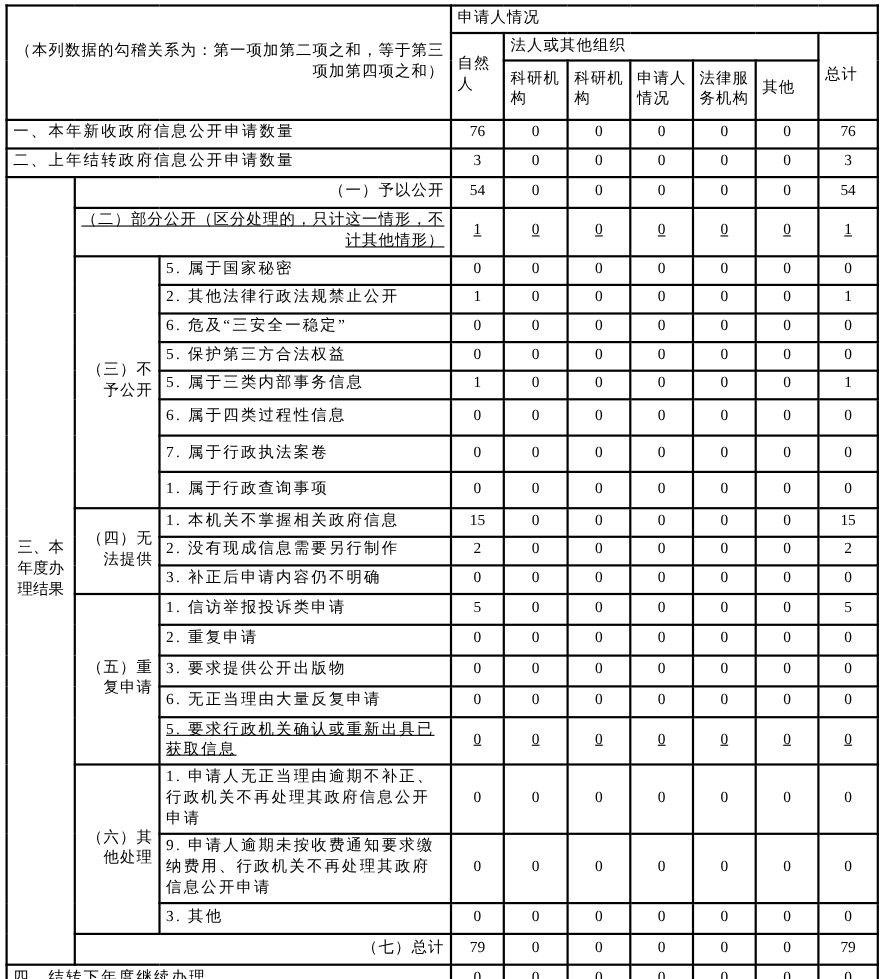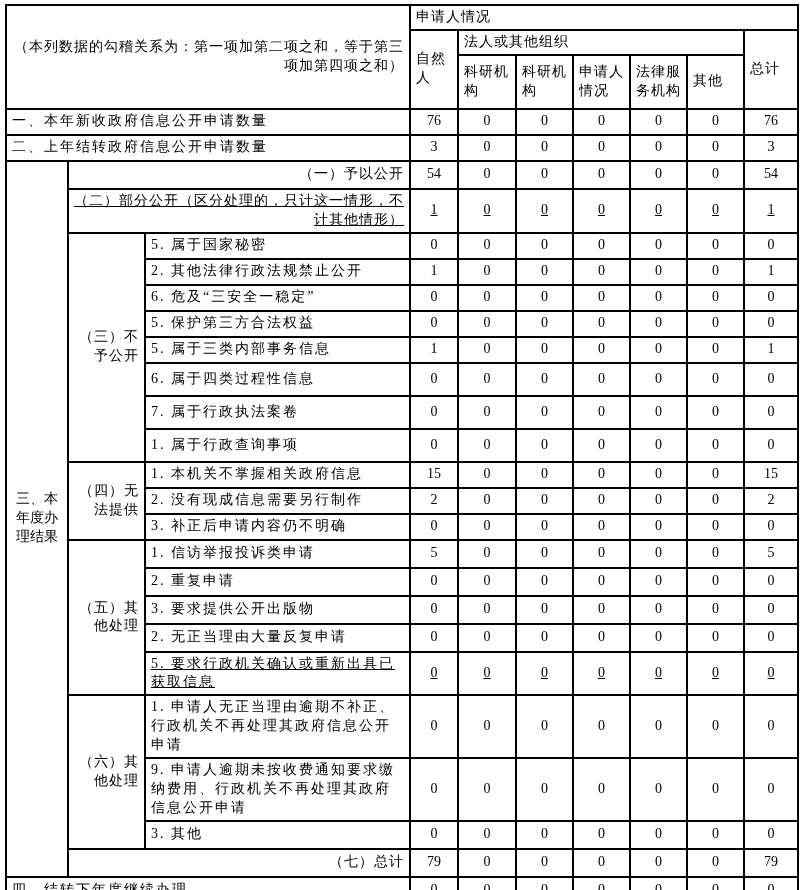--- a/index.html
+++ b/index.html
@@ -262,21 +262,21 @@
     <td class="v">0</td>
     <td class="v">0</td>
     <td class="v">0</td>
     <td class="v">0</td>
     <td class="v">0</td>
     <td class="v">0</td>
     <td class="v">0</td>
   </tr>
 
   <tr class="rh28">
-    <td class="glabel" rowspan="5">（五）其他处理</td>
+    <td class="glabel" rowspan="5">（五）重复申请</td>
     <td class="lbl">1. 信访举报投诉类申请</td>
     <td class="v">5</td>
     <td class="v">0</td>
     <td class="v">0</td>
     <td class="v">0</td>
     <td class="v">0</td>
     <td class="v">0</td>
     <td class="v">5</td>
   </tr>
   <tr class="rh28">
@@ -293,21 +293,21 @@
     <td class="lbl">3. 要求提供公开出版物</td>
     <td class="v">0</td>
     <td class="v">0</td>
     <td class="v">0</td>
     <td class="v">0</td>
     <td class="v">0</td>
     <td class="v">0</td>
     <td class="v">0</td>
   </tr>
   <tr class="rh28">
-    <td class="lbl">2. 无正当理由大量反复申请</td>
+    <td class="lbl">6. 无正当理由大量反复申请</td>
     <td class="v">0</td>
     <td class="v">0</td>
     <td class="v">0</td>
     <td class="v">0</td>
     <td class="v">0</td>
     <td class="v">0</td>
     <td class="v">0</td>
   </tr>
   <tr class="rh40">
     <td class="lbl">5. 要求行政机关确认或重新出具已获取信息</td>

